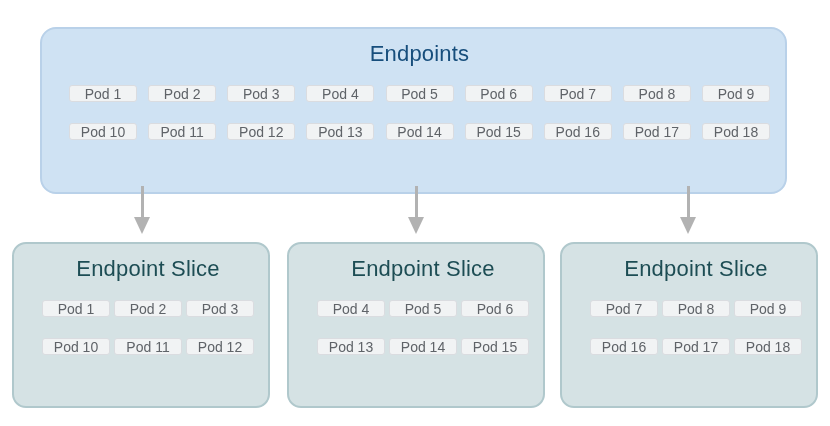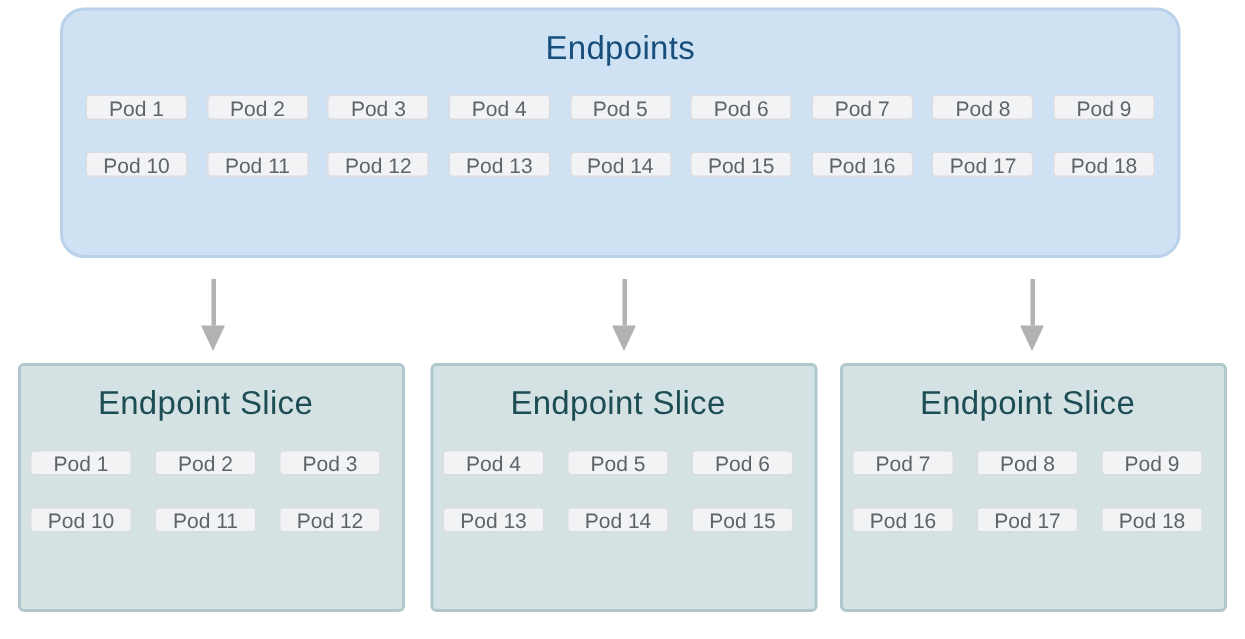--- a/index.html
+++ b/index.html
@@ -14,36 +14,36 @@
     font-family: "Liberation Sans", sans-serif;
     background: #ffffff;
     overflow: hidden;
   }
   .box {
     position: absolute;
     box-sizing: border-box;
   }
   .endpoints-box {
     left: 40px;
-    top: 5px;
+    top: 27px;
     width: 747px;
     height: 167px;
     background: var(--color-endpoints-fill, #cfe2f3);
     border: 2px solid var(--color-endpoints-border, #b9d1e9);
     border-radius: 16px;
-    padding: 10px 15px 0 15px;
+    padding: 10px 15px 0 27px;
   }
   .slice-box {
     top: 242px;
     width: 258px;
     height: 166px;
     background: var(--color-slice-fill, #d5e2e4);
     border: 2px solid var(--color-slice-border, #b0c8cc);
-    border-radius: 4px;
-    padding: 10px 14px 0 6px;
+    border-radius: 14px;
+    padding: 10px 14px 0 28px;
   }
   .slice-pos-0 { left: 12px; }
   .slice-pos-1 { left: 287px; }
   .slice-pos-2 { left: 560px; }
 
   .box-title {
     text-align: center;
     font-size: 22px;
     line-height: 26px;
     font-weight: 500;

